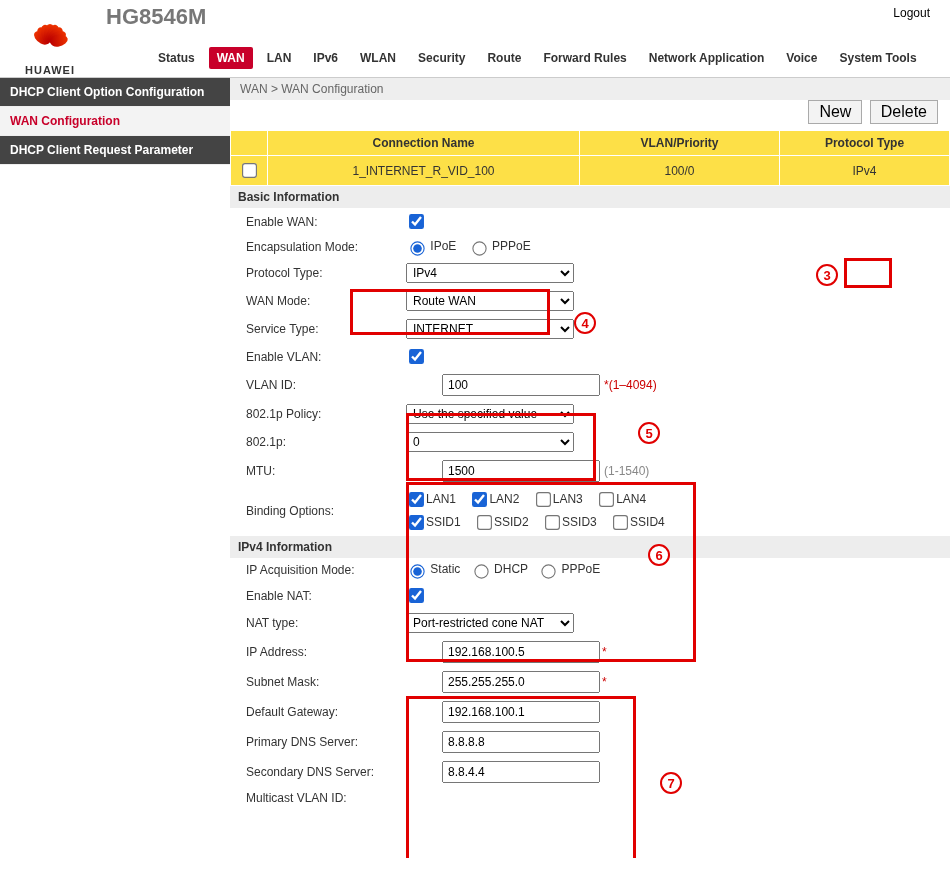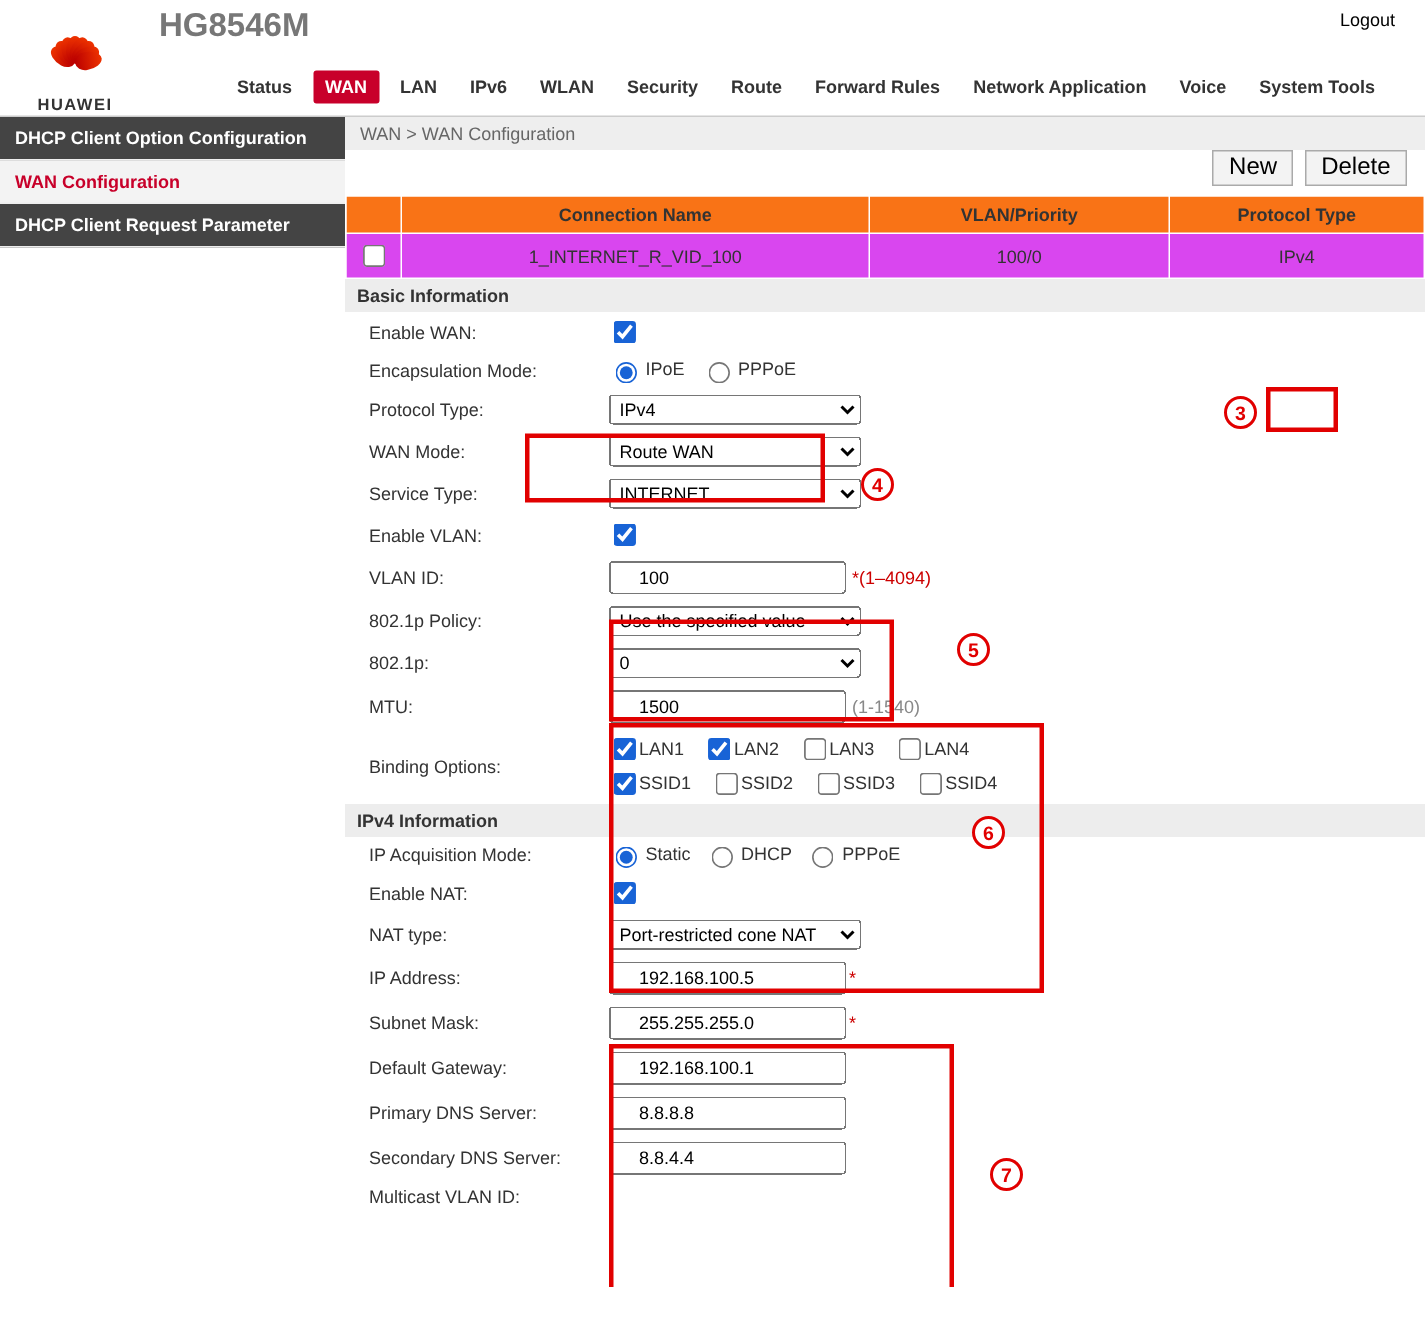--- a/index.html
+++ b/index.html
@@ -22,27 +22,27 @@
   .sidebar { width: 230px; background: #fff; }
   .sidebar-item { padding: 7px 10px; border-bottom: 1px solid #eee; cursor: pointer; }
   .sidebar-item.active { background: #f3f3f3; color: #c8002a; font-weight: bold; }
   .sidebar-item.dark { background: #444; color: #fff; font-weight: bold; }
   .main { flex: 1; background: #fff; position: relative; }
   .breadcrumb { background: #eee; padding: 4px 10px; color: #666; }
   .infobox { background: #ffffcc; border: 1px solid #e0e08a; margin: 18px 12px 10px 12px; padding: 18px 16px; color: #8a8a3a; line-height: 1.5; }
   .toolbar { text-align: right; padding: 0 12px 6px 0; }
   .toolbar button { font-size: 16px; padding: 2px 10px; margin-left: 4px; cursor:pointer; background:#f3f3f3; border:1px solid #aaa;}
   table.conn { width: 100%; border-collapse: collapse; }
-  table.conn th { background: #f97316; border: 1px solid #fff; padding: 5px 8px; font-weight: bold; text-align: center; }
-  table.conn td { background: #d946ef; border: 1px solid #fff; padding: 5px 8px; text-align:center; }
+  table.conn th { background: #fde047; border: 1px solid #fff; padding: 5px 8px; font-weight: bold; text-align: center; }
+  table.conn td { background: #fde047; border: 1px solid #fff; padding: 5px 8px; text-align:center; }
   .section-title { font-weight: bold; background: #ededed; padding: 4px 8px; }
   .form-table { width: 100%; border-collapse: collapse; }
   .form-table td { padding: 4px 8px; vertical-align: middle; }
   .form-table tr td:first-child { width: 168px; padding-left: 16px; }
-  .form-table input[type=text]{ width: 158px; font-size:12px; padding:2px 18px;}
+  .form-table input[type=text]{ width: 158px; font-size:12px; padding:2px 4px;margin-left:36px;}
   .form-table select { width: 168px; font-size:12px; padding:1px 2px;}
   .hint { color: #888; margin-left: 4px; }
   .req { color: #c00; margin-left: 2px; }
   .binding label { margin-right: 10px; }
   
   .anno { position: absolute; border: 3px solid #e10000; pointer-events: none; }
   .anno-badge { position: absolute; width: 22px; height: 22px; border-radius: 50%; background: #fff; border: 2px solid #e10000; color: #e10000; font-weight: bold; display:flex; align-items:center; justify-content:center; pointer-events:none; font-size:13px;}
   input[type=checkbox]{ accent-color: #1863d6; transform: scale(1.15); vertical-align:middle;}
   input[type=radio]{ accent-color: #1863d6; transform: scale(1.1); vertical-align:middle;}
 </style>

